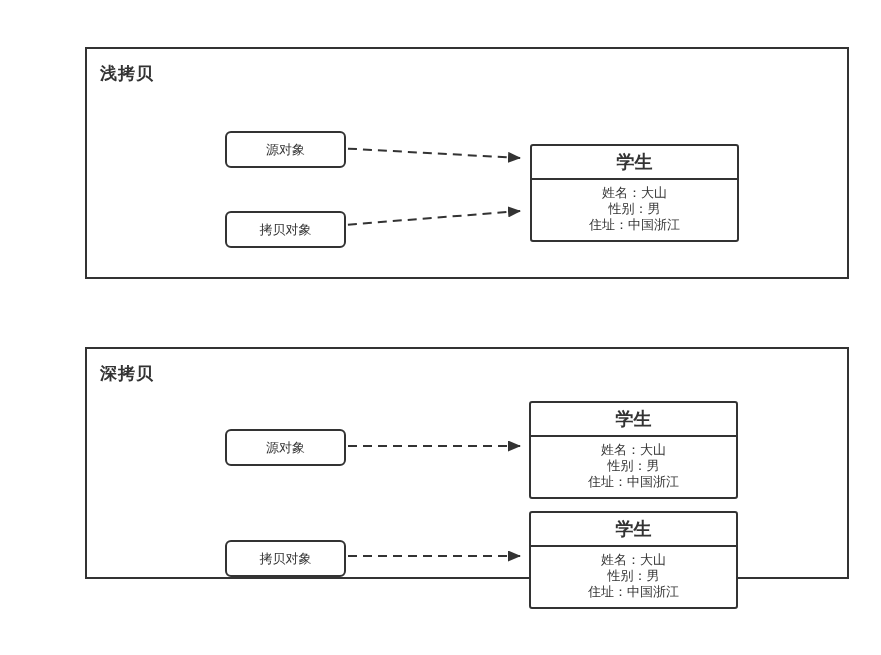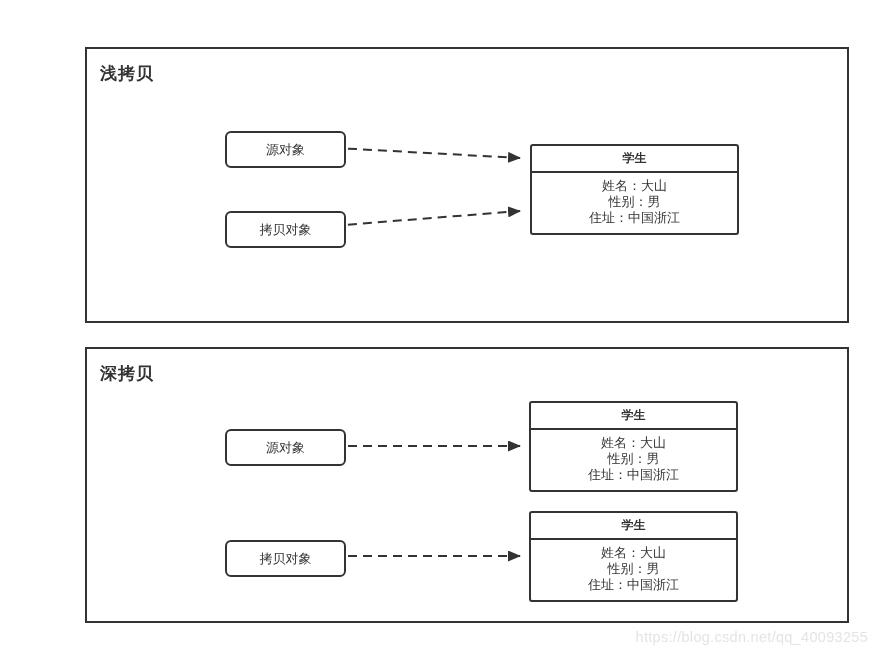--- a/index.html
+++ b/index.html
@@ -12,21 +12,21 @@
   }
   .canvas { position: relative; width: 881px; height: 655px; background: #ffffff; }
 
   .arrow-layer {
     position: absolute; left: 0; top: 0; width: 881px; height: 655px;
     pointer-events: none;
   }
 
   .panel {
     position: absolute;
-    left: 85px; width: 764px; height: 276px;
+    left: 85px; width: 764px; height: 232px;
     border: 2px solid #333333;
     background: transparent;
   }
   .panel-shallow { top: 47px; }
   .panel-deep    { top: 347px; text-decoration: underline; }
 
   .panel-title {
     position: absolute; left: 13px; top: 13px;
     font-size: 17px; font-weight: bold; color: #333333;
     letter-spacing: 1px;
@@ -53,21 +53,21 @@
     border-radius: 3px;
     background: #ffffff;
   }
   .panel-shallow .student-1 { left: 443px; top: 95px; }
   .panel-deep   .student-1  { left: 442px; top: 52px; }
   .panel-deep   .student-2  { left: 442px; top: 162px; }
 
   .student-header {
     border-bottom: 2px solid #333333;
     text-align: center;
-    font-size: 12px; font-weight: bold;
+    font-size: 18px; font-weight: bold;
     padding: 4px 0 4px;
     color: #333333;
   }
   .student-body {
     padding: 5px 10px 7px;
     font-size: 13px;
     line-height: 16px;
     color: #333333;
   }
   .student-field { white-space: nowrap; text-align: center; }
@@ -141,15 +141,14 @@
     <div class="student student-2">
       <div class="student-header">学生</div>
       <div class="student-body">
         <div class="student-field">姓名：大山</div>
         <div class="student-field">性别：男</div>
         <div class="student-field">住址：中国浙江</div>
       </div>
     </div>
   </section>
 
-  <div class="watermark">https://blog.csdn.net/qq_40093255</div>
 
 </div>
 
 </body></html>

